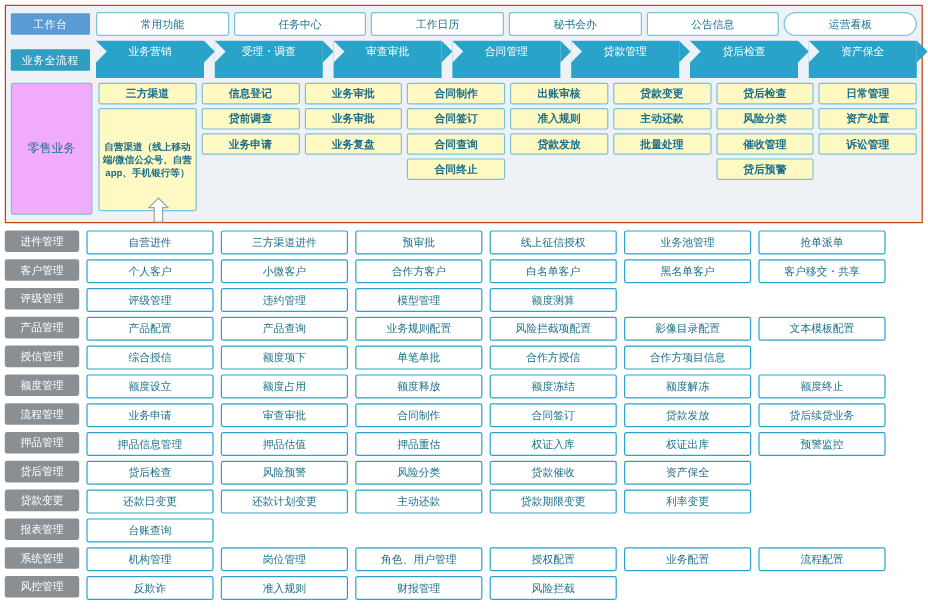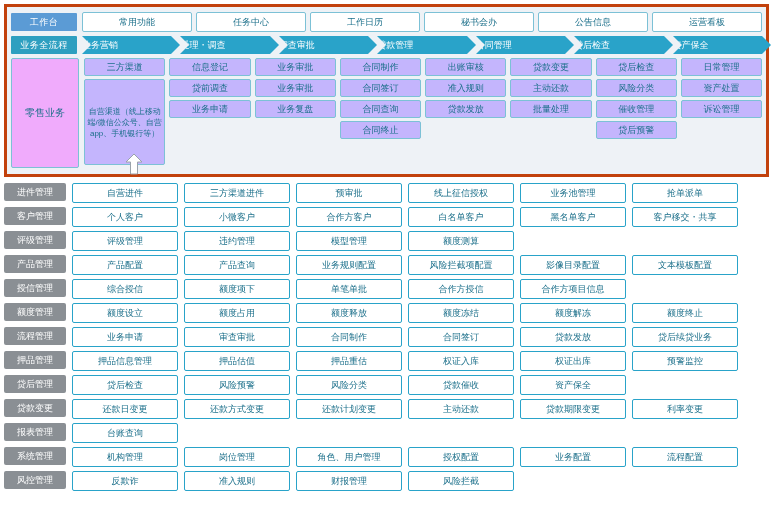--- a/index.html
+++ b/index.html
@@ -11,43 +11,43 @@
     color:#1b1b1b;
     overflow:hidden;
   }
   .page{position:relative;width:773px;height:513px;}
 
   
   .top{
     position:relative;
     margin:4px 4px 0 4px;
     background:#eef2f6;
-    border:3px solid #c2410c;
+    border:1px solid #c2410c;
     padding:5px 4px 6px 4px;
   }
   .row{display:flex;align-items:center;margin-bottom:4px;}
   .lbl{
     width:66px;min-width:66px;height:18px;line-height:18px;
     background:#5b9bd5;color:#fff;text-align:center;
     font-size:9px;border-radius:1px;margin-right:5px;
     letter-spacing:.5px;
   }
   .lbl.teal{background:#2e9fc0;}
   .chip{
     height:18px;line-height:18px;flex:1;margin-right:4px;
     background:#ffffff;border:1px solid #7cc1d6;color:#1b6f8a;
     text-align:center;font-size:9px;border-radius:2px;
   }
-  .chip:last-child{margin-right:0;}
+  .chip:last-child{margin-right:0;border-radius:10px;}
 
   
   .ribbon{display:flex;align-items:center;margin-bottom:4px;}
   .arrow{
-    position:relative;flex:1;height:18px;line-height:18px;
-    background:#29a3c9;color:#fff;text-align:left;font-size:9px;
+    position:relative;flex:1;height:31px;line-height:18px;
+    background:#29a3c9;color:#fff;text-align:center;font-size:9px;
     margin-right:9px;
   }
   .arrow:after{
     content:"";position:absolute;right:-9px;top:0;
     width:0;height:0;border-top:9px solid transparent;
     border-bottom:9px solid transparent;border-left:9px solid #29a3c9;
   }
   .arrow:before{
     content:"";position:absolute;left:0;top:0;
     width:0;height:0;border-top:9px solid transparent;
@@ -62,22 +62,22 @@
     width:66px;min-width:66px;
     border:1px solid #7cc1d6;background:#f0abfc;color:#1b6f8a;
     display:flex;align-items:center;justify-content:center;
     font-size:10px;margin-right:5px;border-radius:2px;
   }
   .cols{display:flex;flex:1;}
   .col{flex:1;margin-right:4px;display:flex;flex-direction:column;}
   .col:last-child{margin-right:0;}
   .cell{
     height:16px;line-height:16px;margin-bottom:3px;
-    background:#c4b5fd;border:1px solid #7cc1d6;color:#1b6f8a;
-    text-align:center;font-size:9px;border-radius:2px;
+    background:#fef9c3;border:1px solid #7cc1d6;color:#1b6f8a;
+    text-align:center;font-size:9px;border-radius:2px;font-weight:bold;
   }
   .cell.tall{
     height:52px;line-height:11px;display:flex;align-items:center;
     justify-content:center;padding:16px 2px;text-align:center;
     font-size:8px;
   }
   .arrow-up{
     position:absolute;left:118px;bottom:-1px;width:18px;height:22px;
   }
 
@@ -112,22 +112,22 @@
       <div class="chip">秘书会办</div>
       <div class="chip">公告信息</div>
       <div class="chip">运营看板</div>
     </div>
 
     <div class="ribbon">
       <div class="lbl teal">业务全流程</div>
       <div class="arrow">业务营销</div>
       <div class="arrow">受理・调查</div>
       <div class="arrow">审查审批</div>
+      <div class="arrow">合同管理</div>
       <div class="arrow">贷款管理</div>
-      <div class="arrow">合同管理</div>
       <div class="arrow">贷后检查</div>
       <div class="arrow">资产保全</div>
     </div>
 
     <div class="retail">
       <div class="retail-lbl">零售业务</div>
       <div class="cols">
 
         <div class="col">
           <div class="cell">三方渠道</div>
@@ -289,21 +289,20 @@
         <div class="mitem">风险分类</div>
         <div class="mitem">贷款催收</div>
         <div class="mitem">资产保全</div>
       </div>
     </div>
 
     <div class="mrow">
       <div class="mlbl">贷款变更</div>
       <div class="mitems">
         <div class="mitem">还款日变更</div>
-        <div class="mitem">还款方式变更</div>
         <div class="mitem">还款计划变更</div>
         <div class="mitem">主动还款</div>
         <div class="mitem">贷款期限变更</div>
         <div class="mitem">利率变更</div>
       </div>
     </div>
 
     <div class="mrow">
       <div class="mlbl">报表管理</div>
       <div class="mitems">

